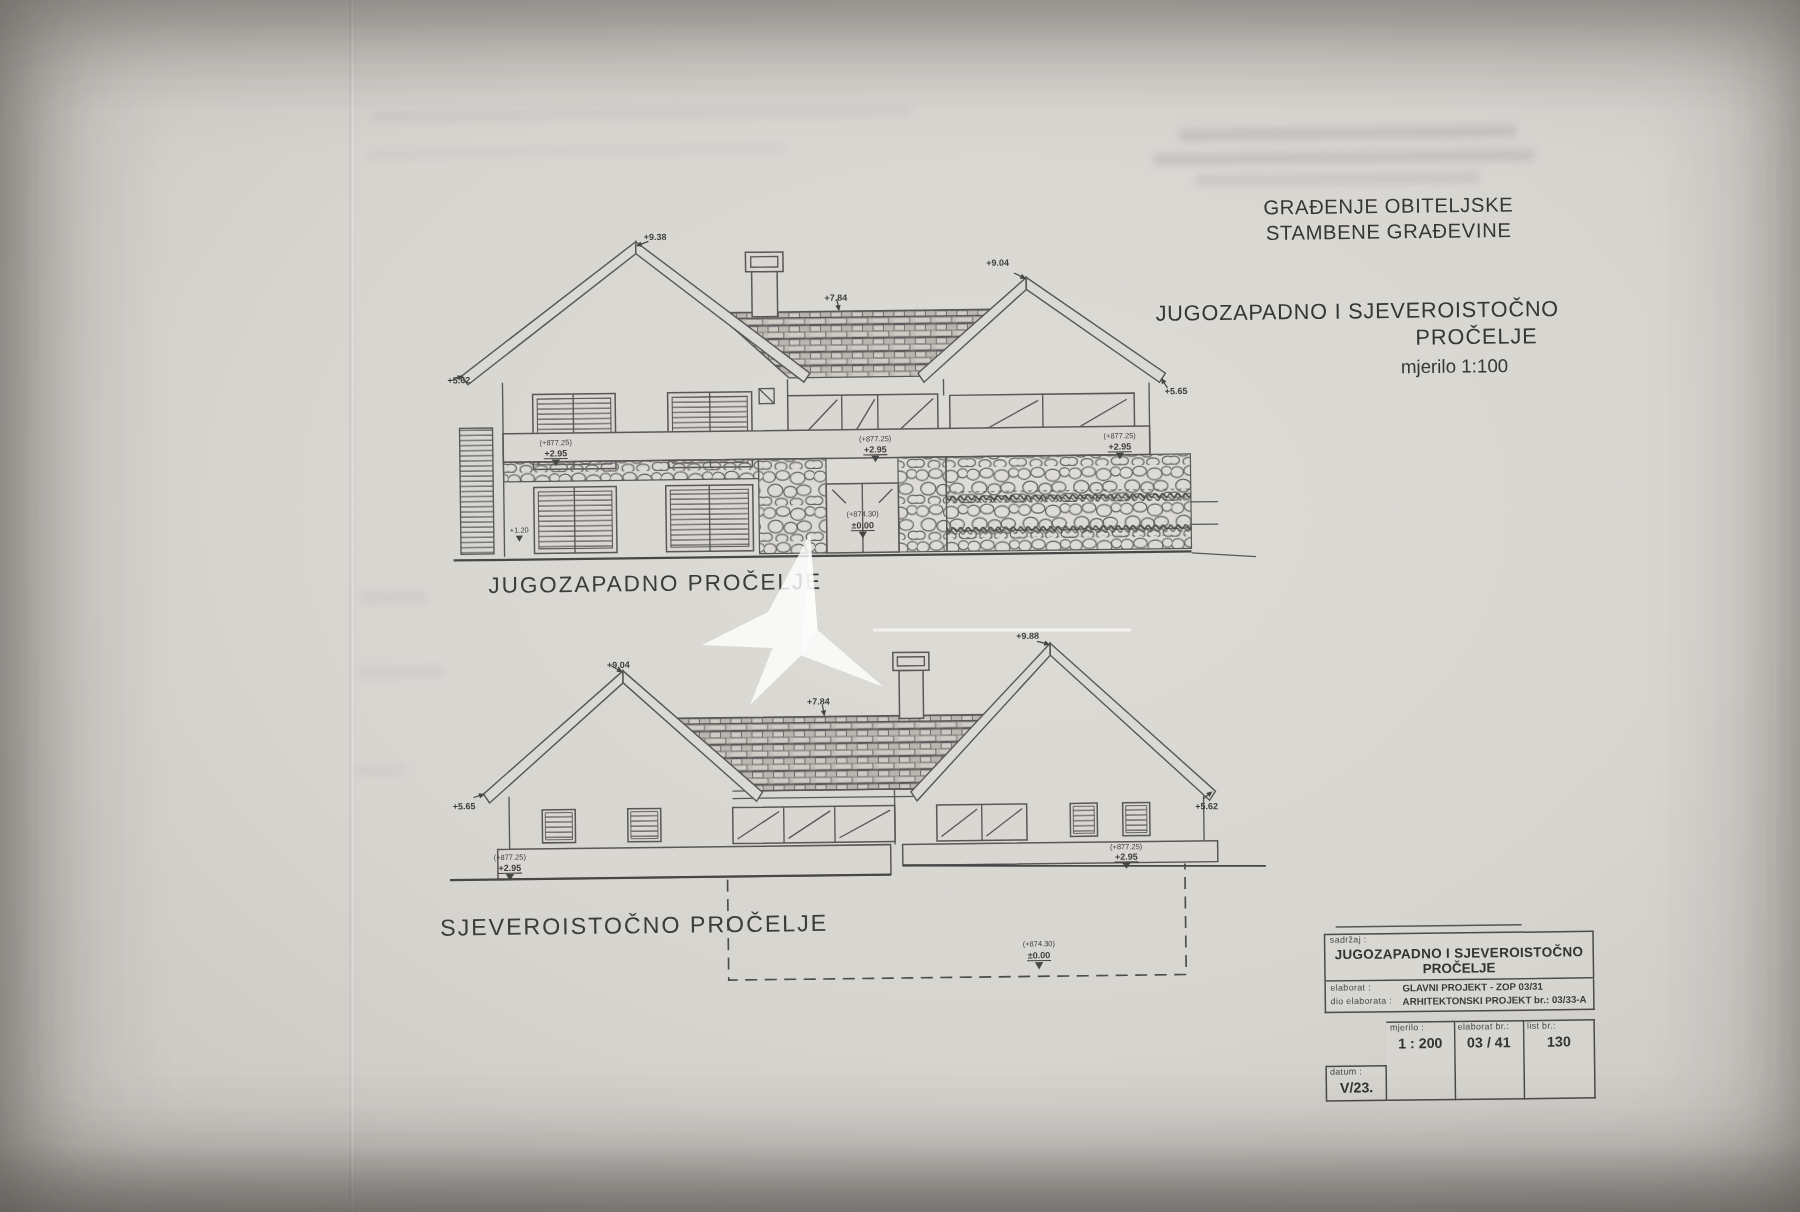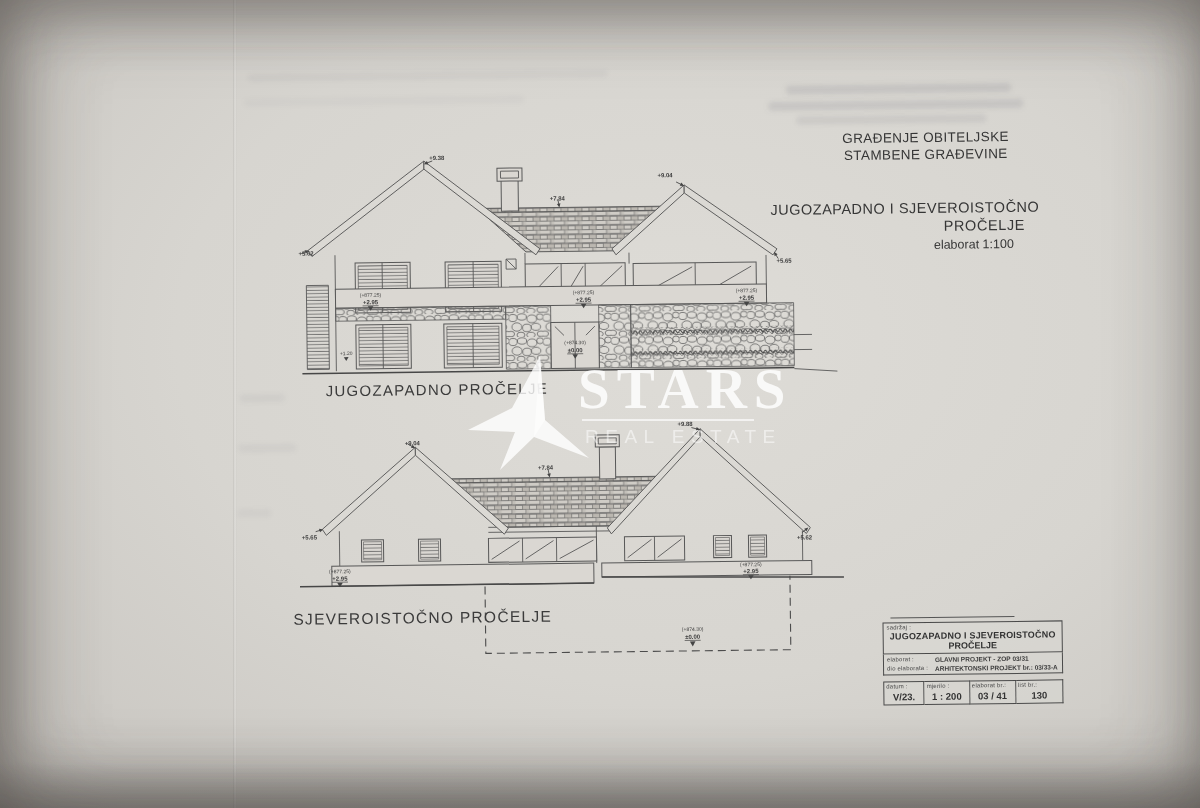--- a/index.html
+++ b/index.html
@@ -48,21 +48,21 @@
   .tb-c1{font-size:9px;font-weight:bold;text-align:center;letter-spacing:.2px;line-height:10px;margin-top:1px;}
   .tb-c2{font-size:9px;font-weight:bold;text-align:center;line-height:10px;}
   .tb-b{border-top:none;padding:1px 3px 2px;}
   .tb-row{display:flex;line-height:7.5px;margin-top:1px;}
   .tb-row .tb-lab{width:48px;flex:none;}
   .tb-val{font-size:6.5px;font-weight:bold;color:#3c3c3c;}
   .tb-cols{display:flex;margin-top:6px;}
   .tb-cell{border:1.4px solid #4a4a4a;border-left:none;padding:1px 2px 2px;background:rgba(222,220,215,.35);}
   .tb-cell:first-child{border-left:1.4px solid #4a4a4a;}
   .tb-cv{font-size:9.5px;font-weight:bold;text-align:center;margin-top:2px;}
-  .w1{width:36px;}.w2{width:41px;}.w3{width:42px;}.w4{width:43px;}
+  .w1{width:36px;margin-top:29px;}.w2{width:41px;}.w3{width:42px;}.w4{width:43px;}
 </style>
 </head>
 <body>
 
 <div class="photo">
 
   <div class="sheet">
 
     <div class="bleed" style="left:790px;top:88px;width:225px;height:9px;"></div>
     <div class="bleed" style="left:772px;top:104px;width:255px;height:9px;"></div>
@@ -72,21 +72,21 @@
     <div class="bleed" style="left:240px;top:390px;width:45px;height:8px;opacity:.5;"></div>
     <div class="bleed" style="left:238px;top:440px;width:58px;height:8px;opacity:.45;"></div>
     <div class="bleed" style="left:236px;top:505px;width:34px;height:8px;opacity:.4;"></div>
 
     <div class="txt hdr" style="left:824px;top:133px;">
       <div>GRAĐENJE OBITELJSKE</div>
       <div>STAMBENE GRAĐEVINE</div>
     </div>
     <div class="txt" style="left:773px;top:204px;font-size:14.5px;letter-spacing:.5px;">JUGOZAPADNO I SJEVEROISTOČNO</div>
     <div class="txt" style="left:946px;top:222px;font-size:14.5px;letter-spacing:.6px;">PROČELJE</div>
-    <div class="txt" style="left:936px;top:242px;font-size:12.5px;">elaborat 1:100</div>
+    <div class="txt" style="left:936px;top:242px;font-size:12.5px;">mjerilo 1:100</div>
 
     <svg class="plan" width="1200" height="808" viewBox="0 0 1200 808">
       <defs>
         <pattern id="louv" width="8" height="3.4" patternUnits="userSpaceOnUse">
           <path d="M0,1.2 H8" stroke="#5d5d5d" stroke-width=".8"></path>
         </pattern>
         <pattern id="brick" width="14" height="9" patternUnits="userSpaceOnUse">
           <rect width="14" height="9" fill="#cfccc6"></rect>
           <path d="M0,.4 H14 M0,4.5 H14 M0,8.6 H14" stroke="#5a5a5a" stroke-width=".7" fill="none"></path>
           <path d="M3.5,.4 V4.5 M10.5,.4 V4.5 M7,4.5 V8.6" stroke="#5a5a5a" stroke-width=".7" fill="none"></path>
@@ -376,20 +376,18 @@
           <div class="tb-cv">130</div>
         </div>
       </div>
     </div>
   </div>
 
   <svg class="wm-star" width="150" height="135" viewBox="0 0 150 135">
     <path d="M85,11 L57,63 L13,85 L60,87 L45,125 L79,92 L134,113 L90,75 Z" fill="rgba(255,255,255,0.8)"></path>
     <path d="M85,11 L79,92 L90,75 Z" fill="rgba(255,255,255,0.55)"></path>
   </svg>
-  <div class="wm-brand">STARS</div>
   <div class="wm-line"></div>
-  <div class="wm-sub">REAL ESTATE</div>
 
   <div class="page-edge"></div>
   <div class="bottom-shade"></div>
   <div class="vignette"></div>
 </div>
 
 </body></html>

